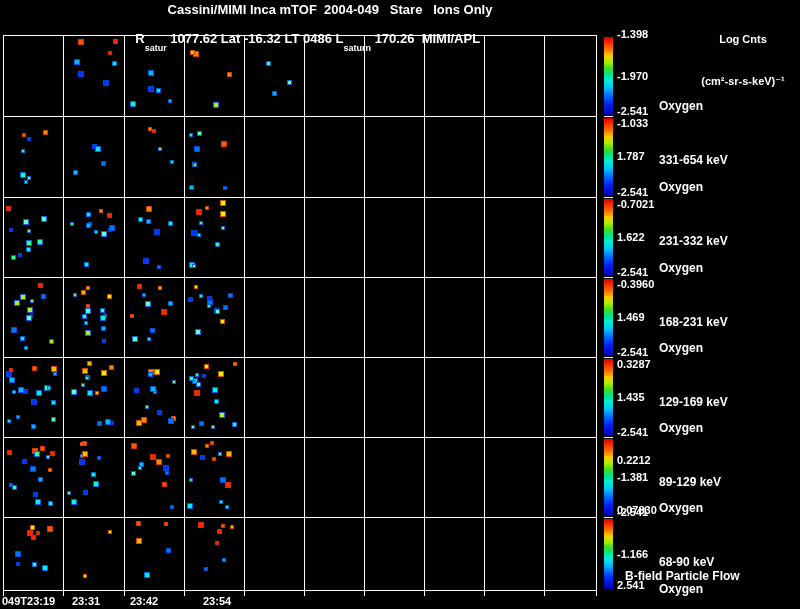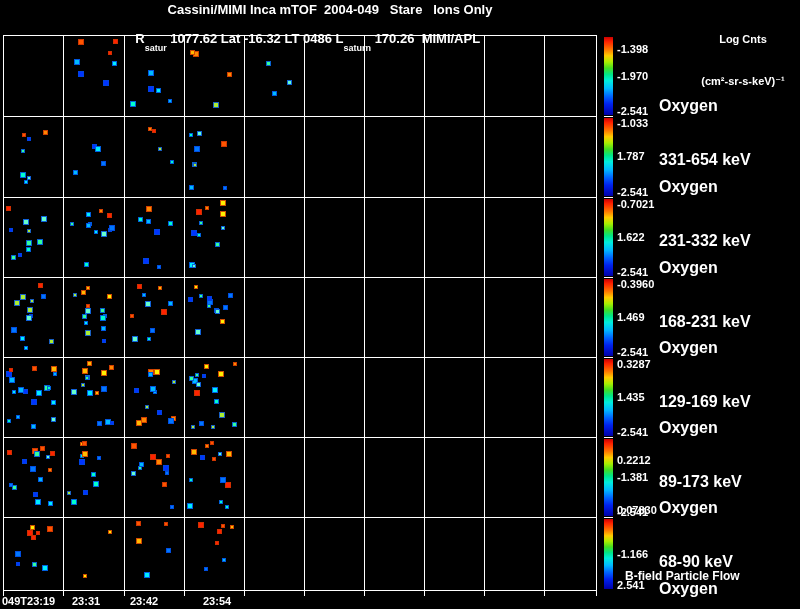--- a/index.html
+++ b/index.html
@@ -4,21 +4,21 @@
 <style>
   html,body{margin:0;padding:0;background:#000;}
   body{position:relative;width:800px;height:609px;overflow:hidden;
        font-family:"Liberation Sans","DejaVu Sans",sans-serif;color:#fff;}
   .abs{position:absolute;}
   #title{left:0px;top:2px;width:660px;text-align:center;font-size:13px;font-weight:bold;white-space:pre;}
   #line2{left:128px;top:16px;font-size:13px;font-weight:bold;white-space:pre;}
   #line2 sub{font-size:9px;font-weight:bold;position:relative;top:4px;line-height:0;}
   #cbar-title{left:688px;top:4px;width:110px;text-align:center;font-size:11px;font-weight:bold;line-height:14px;white-space:pre;}
   .scl{position:absolute;left:617px;font-size:11px;font-weight:bold;white-space:pre;}
-  .bandlabel{position:absolute;left:659px;font-size:16px;font-weight:bold;line-height:18px;white-space:pre;}
+  .bandlabel{position:absolute;left:659px;font-size:12px;font-weight:bold;line-height:18px;white-space:pre;}
   .xtick{position:absolute;top:595px;font-size:11px;font-weight:bold;white-space:pre;}
   #bnote{left:625px;top:569px;font-size:12px;font-weight:bold;white-space:pre;}
   .gridline{position:absolute;background:#fff;}
   .cbar{position:absolute;left:604px;width:9px;
         background:linear-gradient(to bottom,
           #cc0000 0%, #ff2200 6%, #ff7700 16%, #ffcc00 24%, #aaee00 32%,
           #44dd22 40%, #00e687 48%, #00eedd 56%, #00bbff 66%, #0066ff 76%,
           #0022ee 86%, #0000aa 100%);}
   .cbar-sep{position:absolute;left:604px;width:9px;height:1px;background:#fff;}
   .pt{position:absolute;box-sizing:border-box;}
@@ -339,21 +339,21 @@
     <div class="pt" style="left: 136px; top: 538px; width: 6px; height: 6px; background: rgb(255, 187, 0); border: 1px solid rgba(200, 50, 0, 0.85);"></div>
     <div class="pt" style="left: 222px; top: 558px; width: 4px; height: 4px; background: rgb(0, 187, 255); border: 1px solid rgba(0, 70, 220, 0.85);"></div>
     <div class="pt" style="left: 198px; top: 522px; width: 6px; height: 6px; background: rgb(255, 34, 0); border: 1px solid rgba(200, 50, 0, 0.85);"></div>
     <div class="pt" style="left: 230px; top: 525px; width: 4px; height: 4px; background: rgb(255, 187, 0); border: 1px solid rgba(200, 50, 0, 0.85);"></div>
     <div class="pt" style="left: 221px; top: 524px; width: 4px; height: 4px; background: rgb(255, 85, 0); border: 1px solid rgba(200, 50, 0, 0.85);"></div>
     <div class="pt" style="left: 204px; top: 567px; width: 4px; height: 4px; background: rgb(0, 119, 255); border: 1px solid rgba(0, 70, 220, 0.85);"></div>
     <div class="pt" style="left: 215px; top: 541px; width: 4px; height: 4px; background: rgb(255, 34, 0); border: 1px solid rgba(200, 50, 0, 0.85);"></div>
     <div class="pt" style="left: 217px; top: 529px; width: 5px; height: 5px; background: rgb(255, 34, 0); border: 1px solid rgba(200, 50, 0, 0.85);"></div>
   </div>
 
-<span class="scl" style="top:43px">-1.398</span>
+<span class="scl" style="top:28px">-1.398</span>
 <span class="scl" style="top:70px">-1.970</span>
 <span class="scl" style="top:105px">-2.541</span>
 <div class="bandlabel" style="top:61px">
   <div>Oxygen</div>
   <div>331-654 keV</div>
 </div>
 
 <span class="scl" style="top:117px">-1.033</span>
 <span class="scl" style="top:150px">1.787</span>
 <span class="scl" style="top:186px">-2.541</span>
@@ -376,21 +376,21 @@
 <div class="bandlabel" style="top:303px">
   <div>Oxygen</div>
   <div>129-169 keV</div>
 </div>
 
 <span class="scl" style="top:358px">0.3287</span>
 <span class="scl" style="top:391px">1.435</span>
 <span class="scl" style="top:426px">-2.541</span>
 <div class="bandlabel" style="top:383px">
   <div>Oxygen</div>
-  <div>89-173 keV</div>
+  <div>89-129 keV</div>
 </div>
 
 <span class="scl" style="top:454px">0.2212</span>
 <span class="scl" style="top:471px">-1.381</span>
 <span class="scl" style="top:506px">-2.541</span>
 <div class="bandlabel" style="top:463px">
   <div>Oxygen</div>
   <div>68-90 keV</div>
 </div>
 

